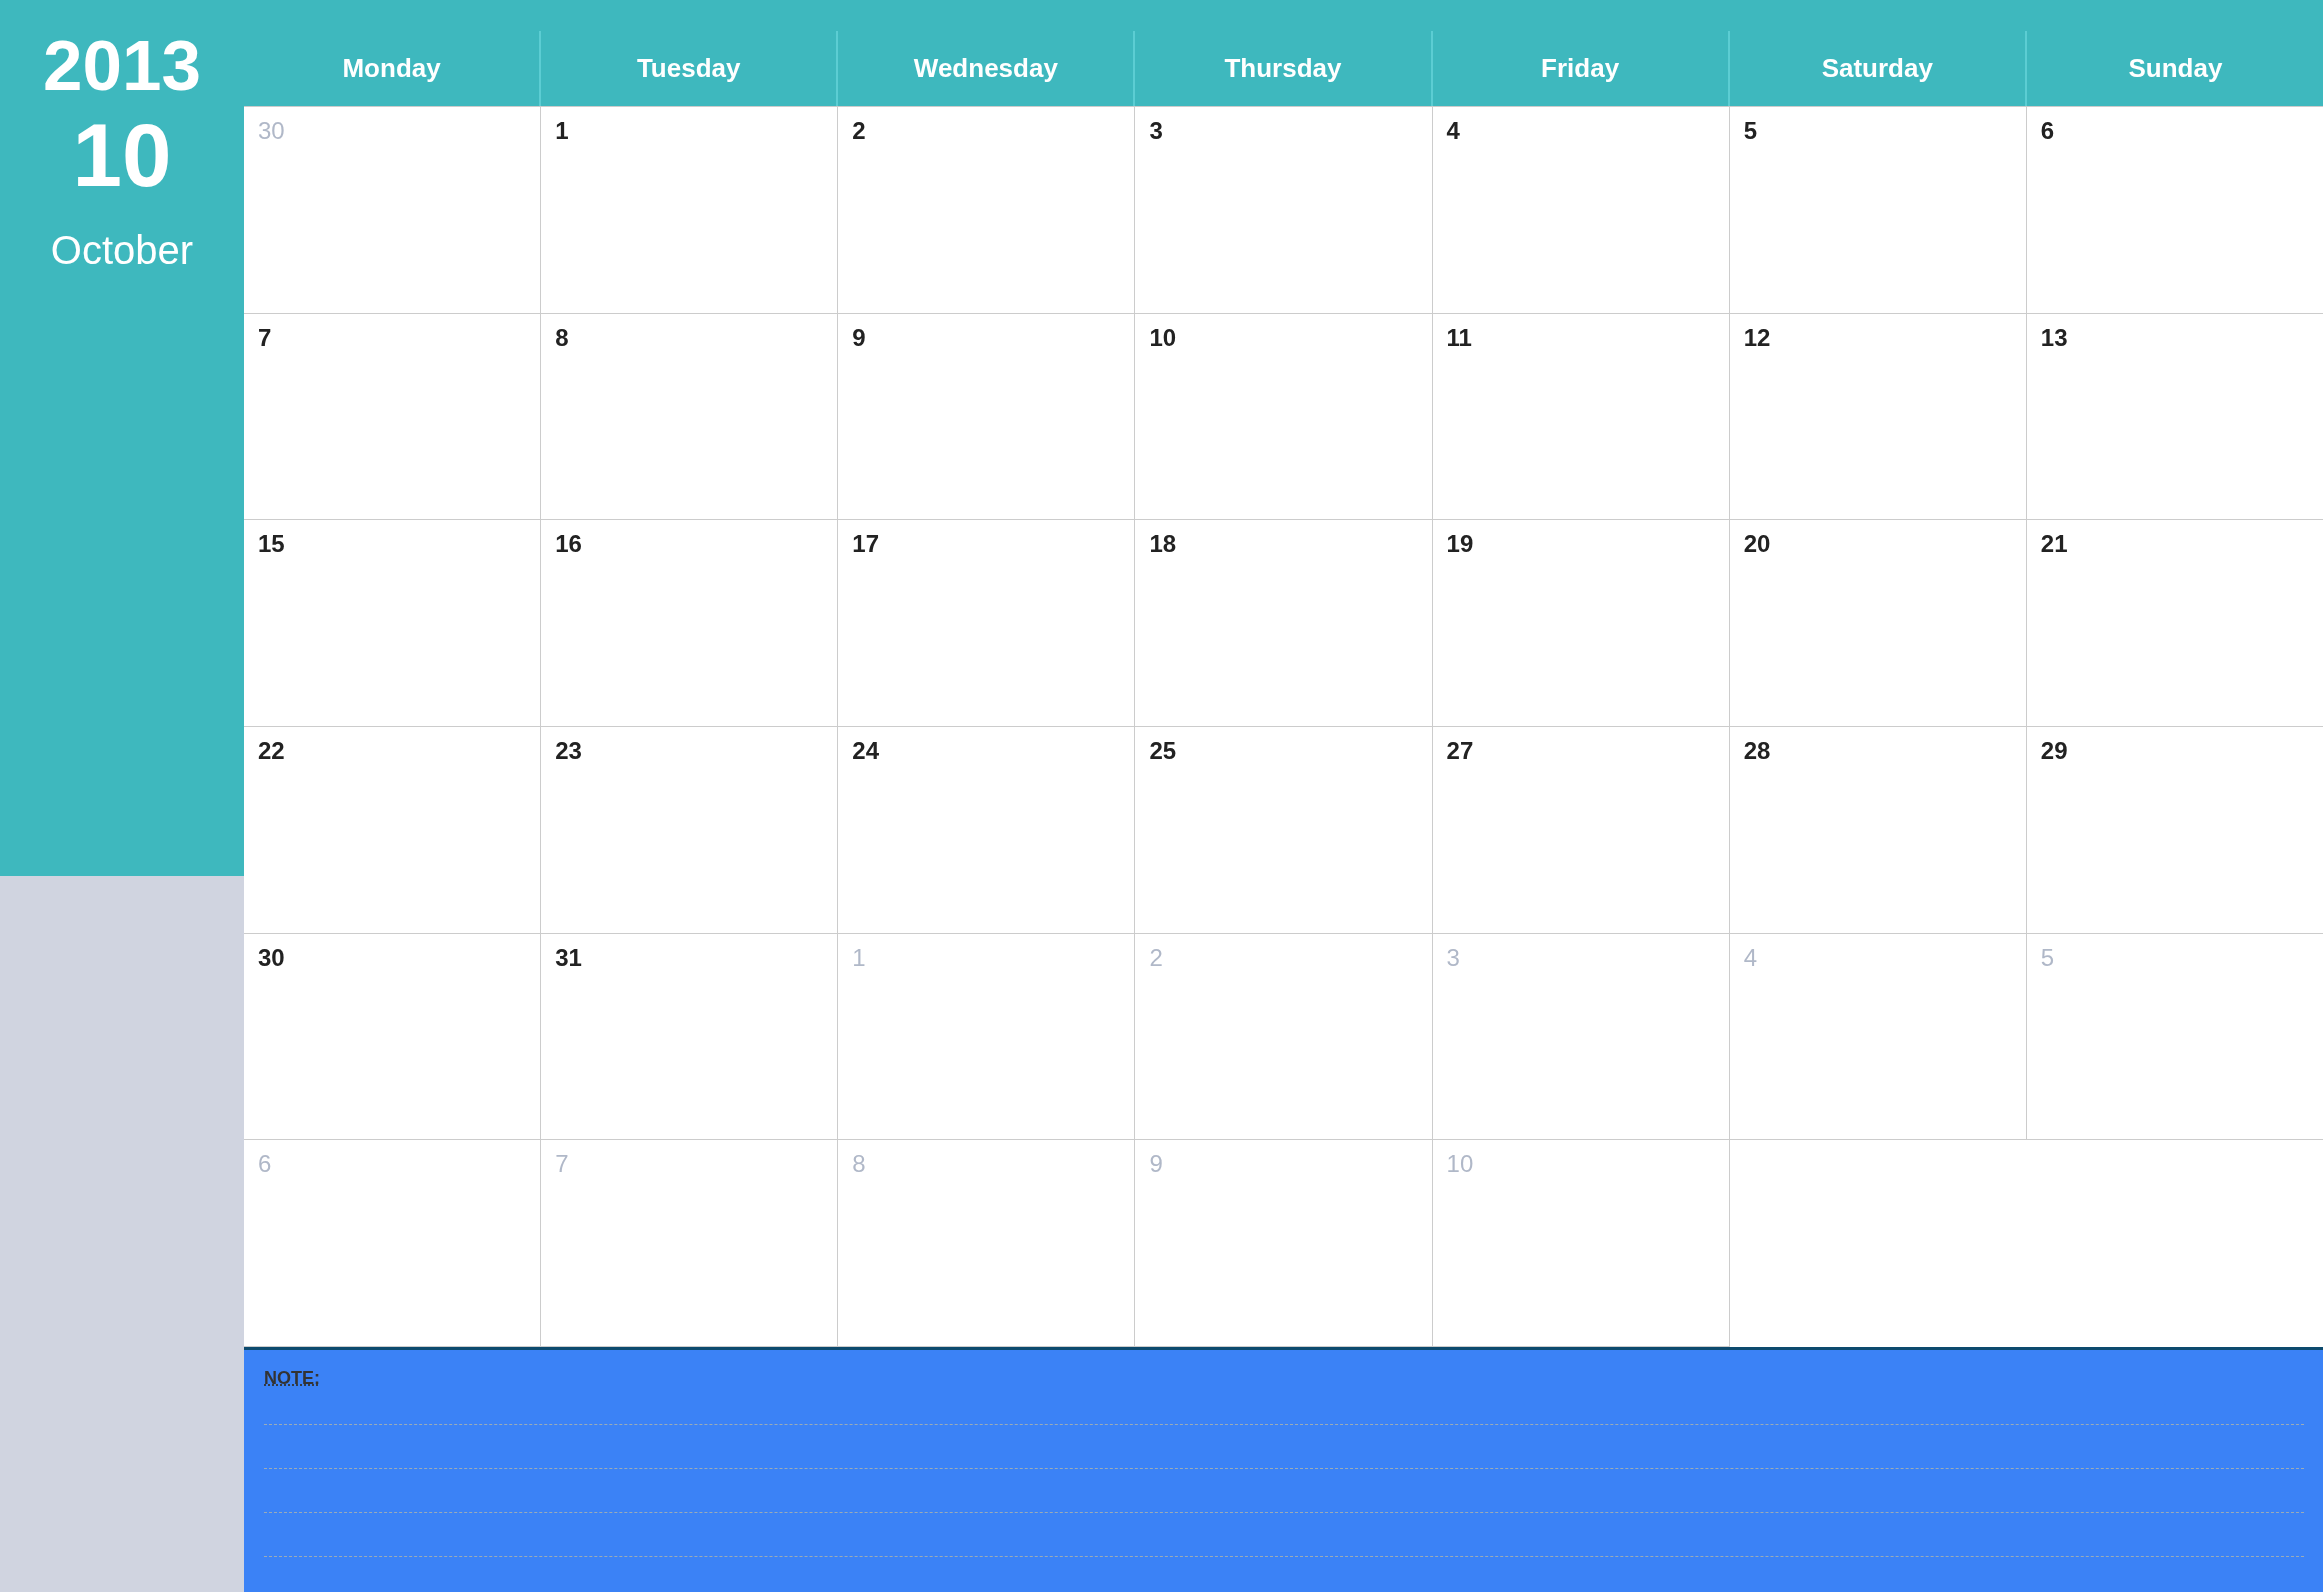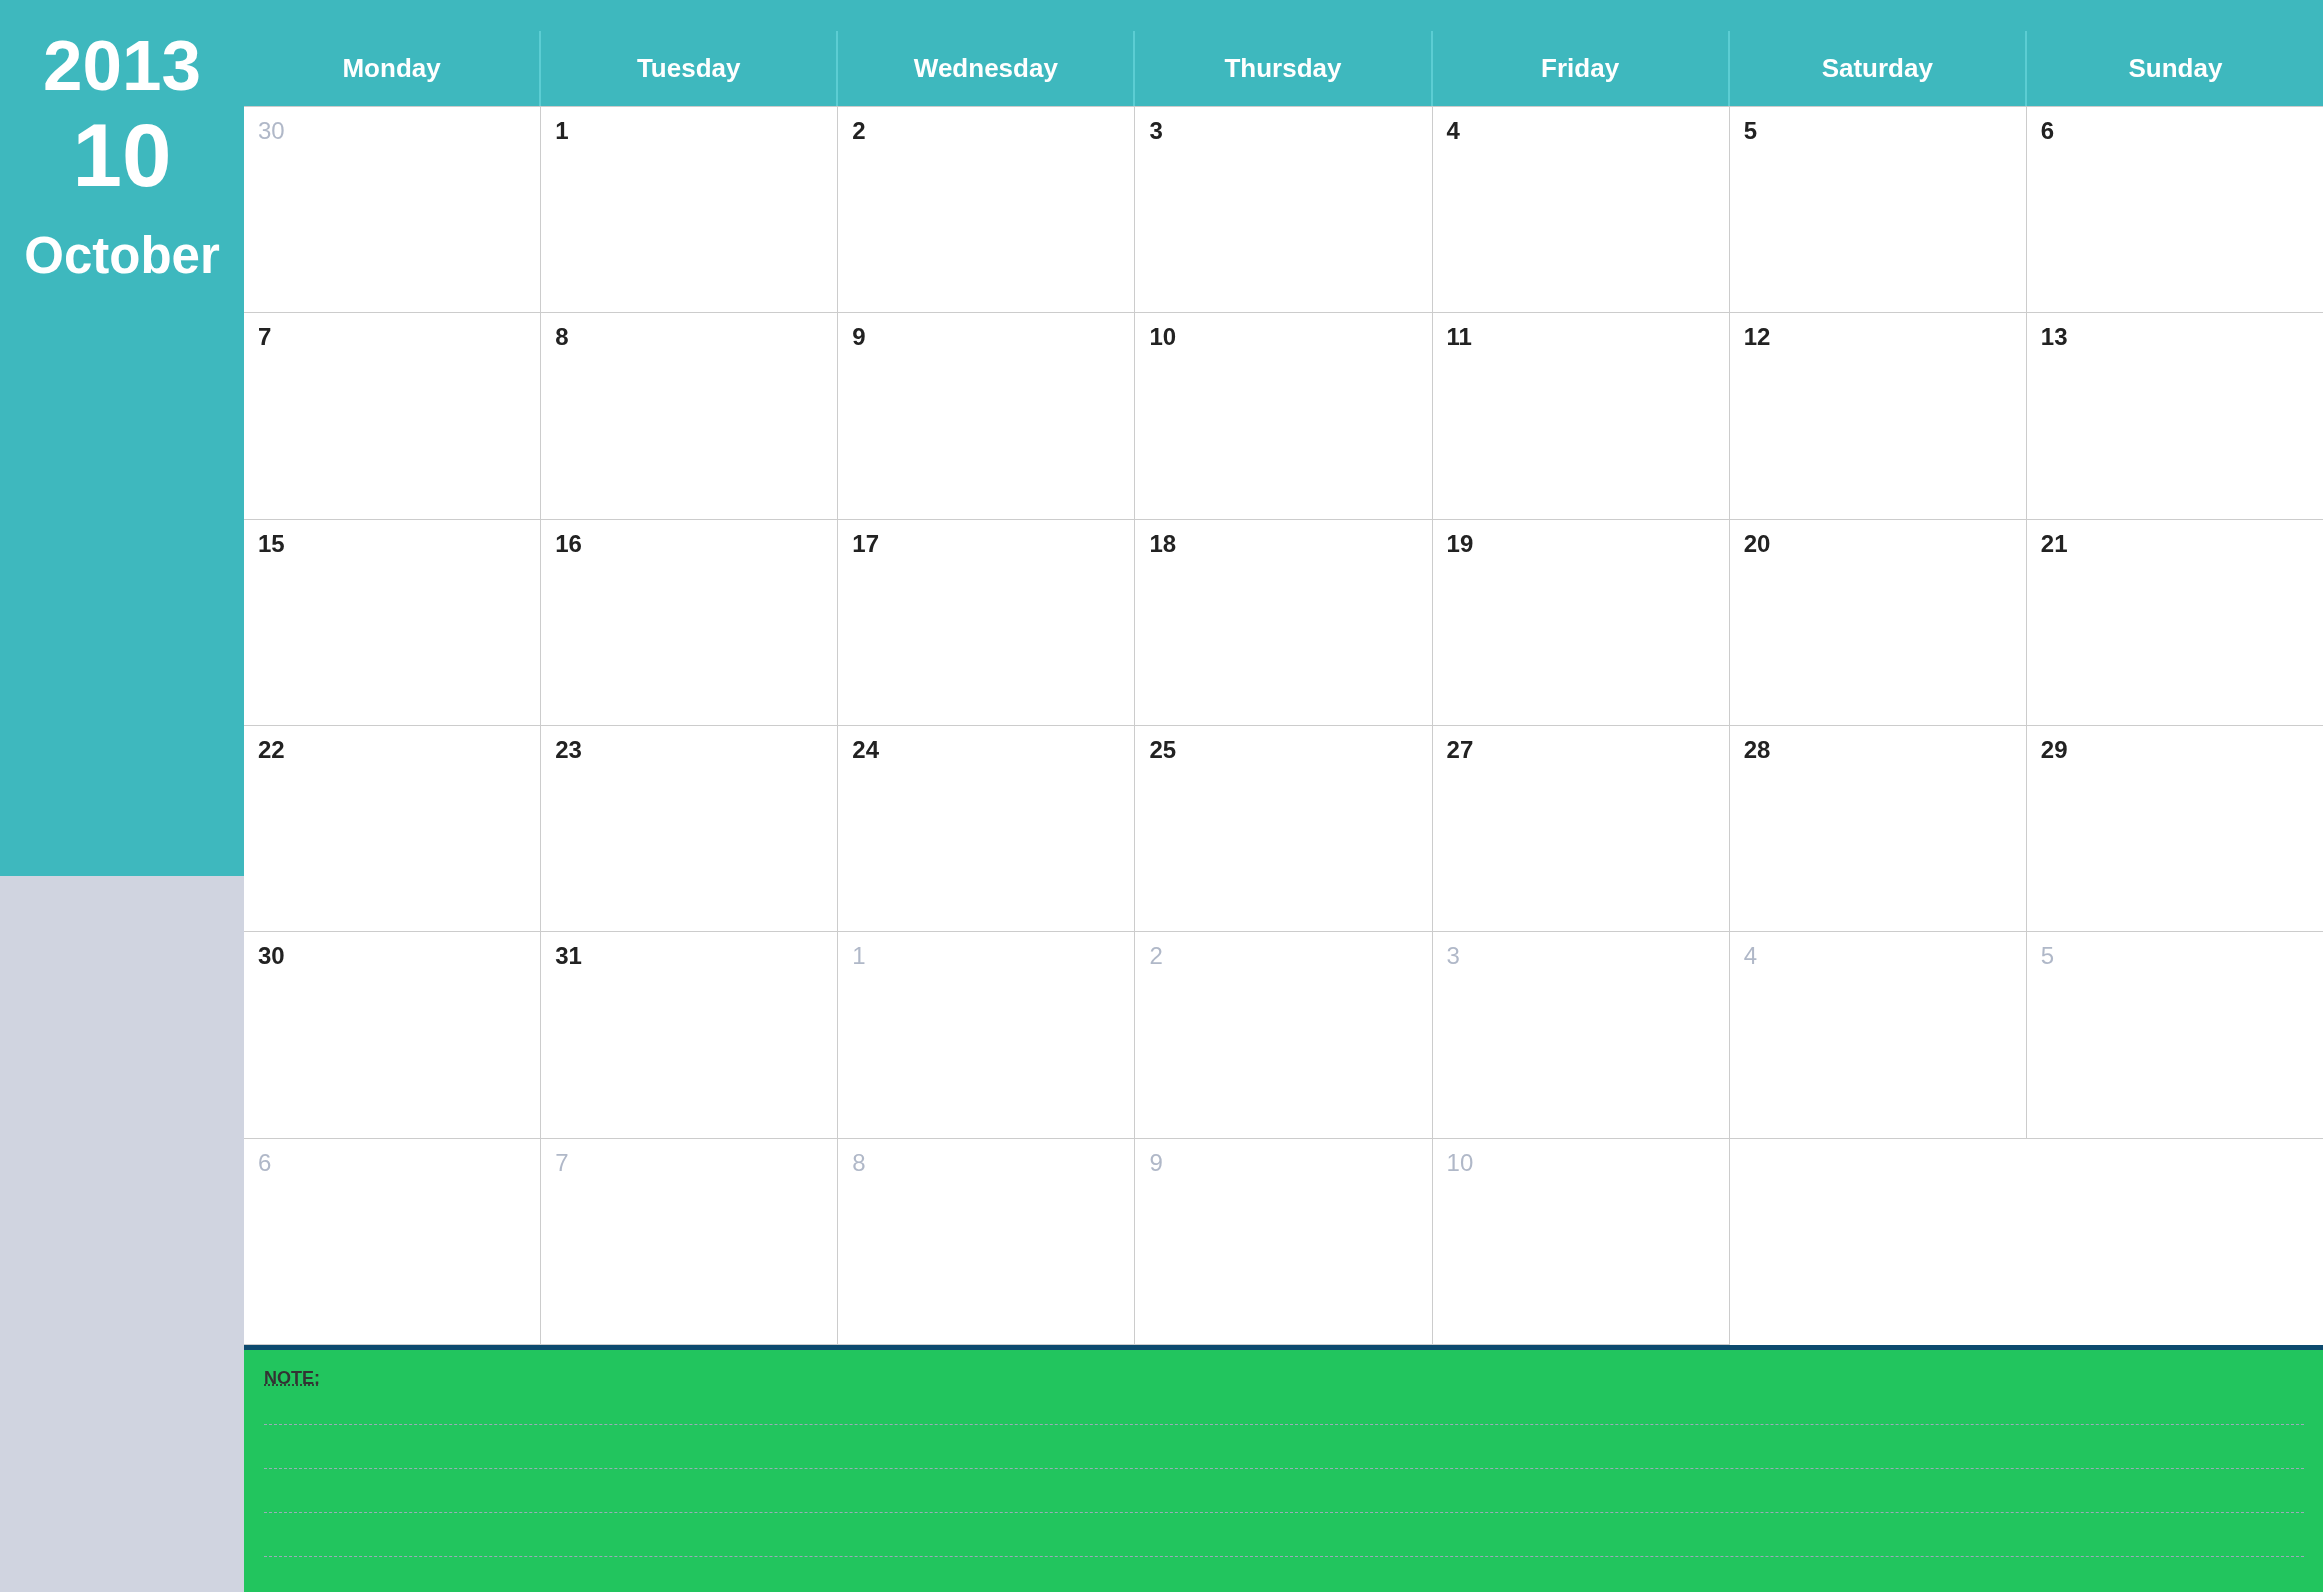--- a/index.html
+++ b/index.html
@@ -38,22 +38,22 @@
     .week-number-label {
       color: white;
       font-size: 89px;
       font-weight: bold;
       line-height: 1;
       margin-bottom: 30px;
     }
 
     .month-label {
       color: white;
-      font-size: 51px;
-      font-weight: bold;
+      font-size: 40px;
+      font-weight: normal;
       line-height: 1;
     }
 
     .main {
       flex: 1;
       display: flex;
       flex-direction: column;
       background: white;
     }
 
@@ -103,22 +103,22 @@
     }
 
     .day-number {
       font-size: 24px;
       font-weight: bold;
       color: #222;
     }
 
     .notes-section {
       padding: 18px 20px;
-      background: #22c55e;
-      border-top: 5px solid #0c4a6e;
+      background: #3b82f6;
+      border-top: 3px solid #0c4a6e;
     }
 
     .note-label {
       font-size: 18px;
       font-weight: bold;
       color: #333;
       margin-bottom: 10px;
       text-decoration: underline;
       text-decoration-style: dotted;
     }

